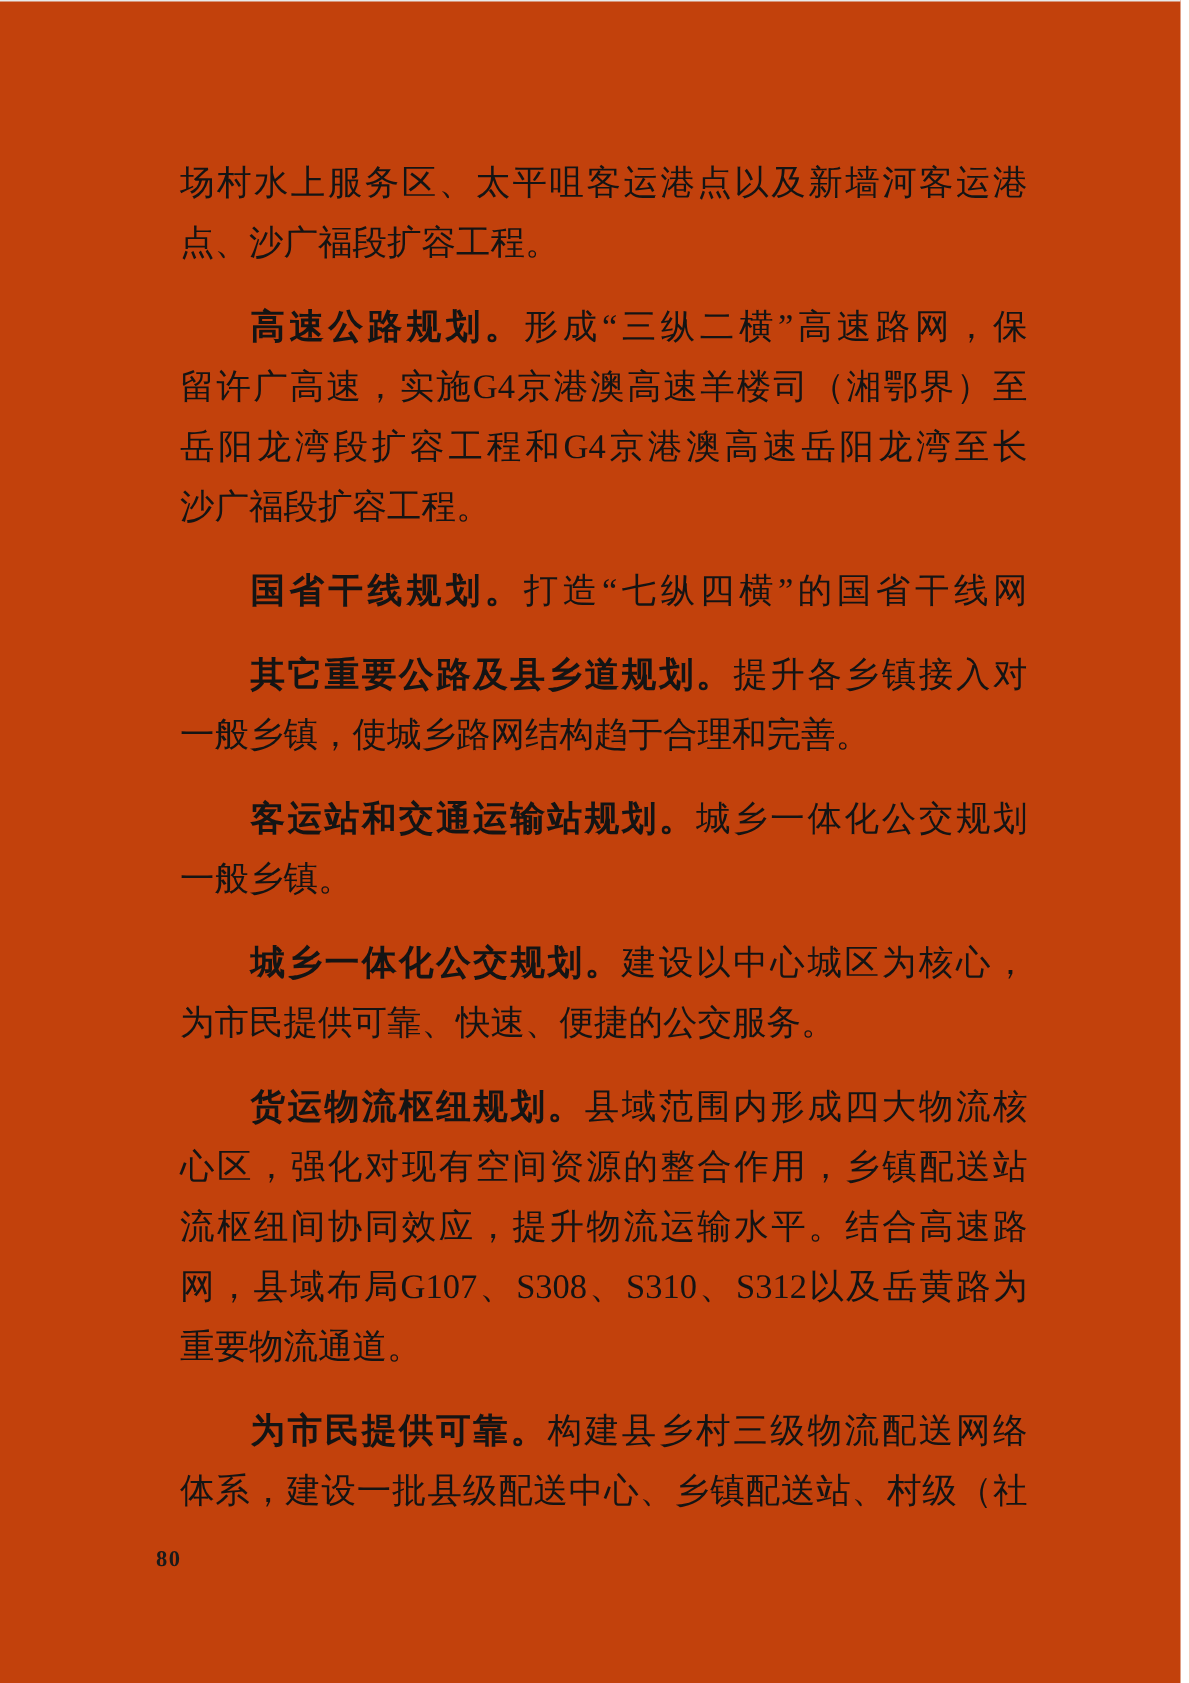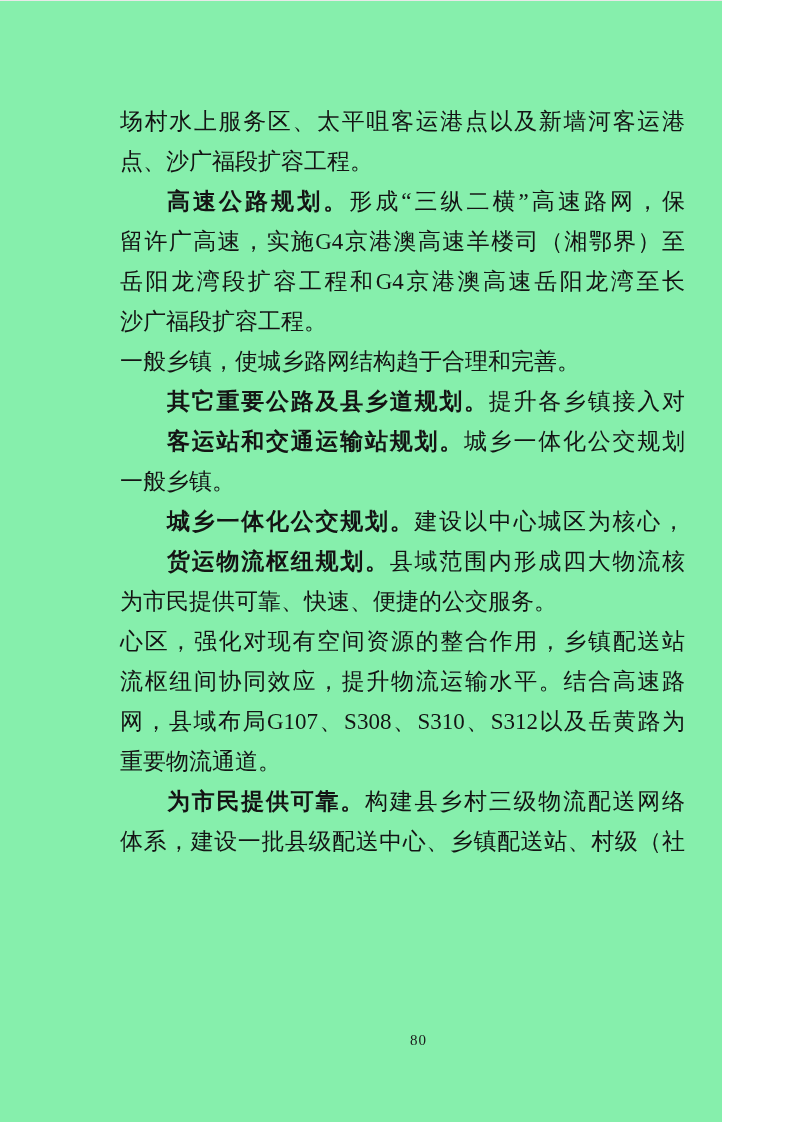--- a/index.html
+++ b/index.html
@@ -2,23 +2,23 @@
 <html><head>
 <meta charset="utf-8">
 <style>
   html, body {
     margin: 0;
     padding: 0;
     background: #ffffff;
   }
   .page {
     position: relative;
-    width: 722px;
+    width: 787px;
     height: 1122px;
-    background: #86efac;
+    background: #c2410c;
     overflow: hidden;
     font-family: "Liberation Serif", "DejaVu Serif", serif;
     border-top: 1px solid #e9e9e9;
   }
   .text-block {
     position: absolute;
     left: 120px;
     top: 101px;
     width: 565px;
   }
@@ -31,55 +31,58 @@
     text-align: justify;
     text-align-last: left;
     text-justify: inter-character;
   }
   .line.fill {
     white-space: normal;
     text-align-last: justify;
   }
   .line.indent {
     padding-left: 47px;
+    margin-top: 16px;
   }
   .lead {
     font-weight: bold;
   }
   .page-footer {
     position: absolute;
-    left: 136px;
+    left: 104px;
     top: 1030px;
     width: 565px;
-    text-align: center;
+    text-align: left;
+    font-weight: bold;
   }
   .page-number {
     font-size: 15px;
     color: #1a1a1a;
     letter-spacing: 1px;
   }
 </style>
 </head>
 <body>
 
 <div class="page">
   <div class="text-block">
       <div class="line fill"><span>场村水上服务区、太平咀客运港点以及新墙河客运港</span></div>
       <div class="line"><span>点、沙广福段扩容工程。</span></div>
       <div class="line fill indent"><span class="lead">高速公路规划。</span><span>形成“三纵二横”高速路网，保</span></div>
       <div class="line fill"><span>留许广高速，实施G4京港澳高速羊楼司（湘鄂界）至</span></div>
       <div class="line fill"><span>岳阳龙湾段扩容工程和G4京港澳高速岳阳龙湾至长</span></div>
       <div class="line"><span>沙广福段扩容工程。</span></div>
+      <div class="line fill indent"><span class="lead">国省干线规划。</span><span>打造“七纵四横”的国省干线网</span></div>
+      <div class="line fill indent"><span class="lead">其它重要公路及县乡道规划。</span><span>提升各乡镇接入对</span></div>
       <div class="line"><span>一般乡镇，使城乡路网结构趋于合理和完善。</span></div>
-      <div class="line fill indent"><span class="lead">其它重要公路及县乡道规划。</span><span>提升各乡镇接入对</span></div>
       <div class="line fill indent"><span class="lead">客运站和交通运输站规划。</span><span>城乡一体化公交规划</span></div>
       <div class="line"><span>一般乡镇。</span></div>
       <div class="line fill indent"><span class="lead">城乡一体化公交规划。</span><span>建设以中心城区为核心，</span></div>
+      <div class="line"><span>为市民提供可靠、快速、便捷的公交服务。</span></div>
       <div class="line fill indent"><span class="lead">货运物流枢纽规划。</span><span>县域范围内形成四大物流核</span></div>
-      <div class="line"><span>为市民提供可靠、快速、便捷的公交服务。</span></div>
       <div class="line fill"><span>心区，强化对现有空间资源的整合作用，乡镇配送站</span></div>
       <div class="line fill"><span>流枢纽间协同效应，提升物流运输水平。结合高速路</span></div>
       <div class="line fill"><span>网，县域布局G107、S308、S310、S312以及岳黄路为</span></div>
       <div class="line"><span>重要物流通道。</span></div>
       <div class="line fill indent"><span class="lead">为市民提供可靠。</span><span>构建县乡村三级物流配送网络</span></div>
       <div class="line fill"><span>体系，建设一批县级配送中心、乡镇配送站、村级（社</span></div>
     </div>
   <div class="page-footer">
     <span class="page-number">80</span>
   </div>

